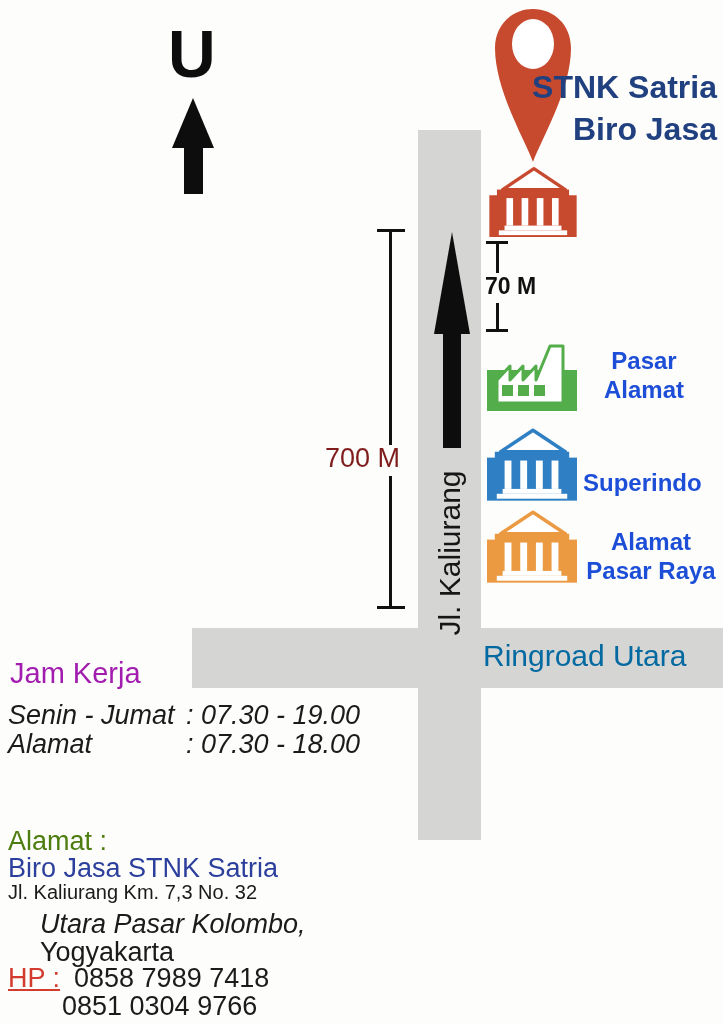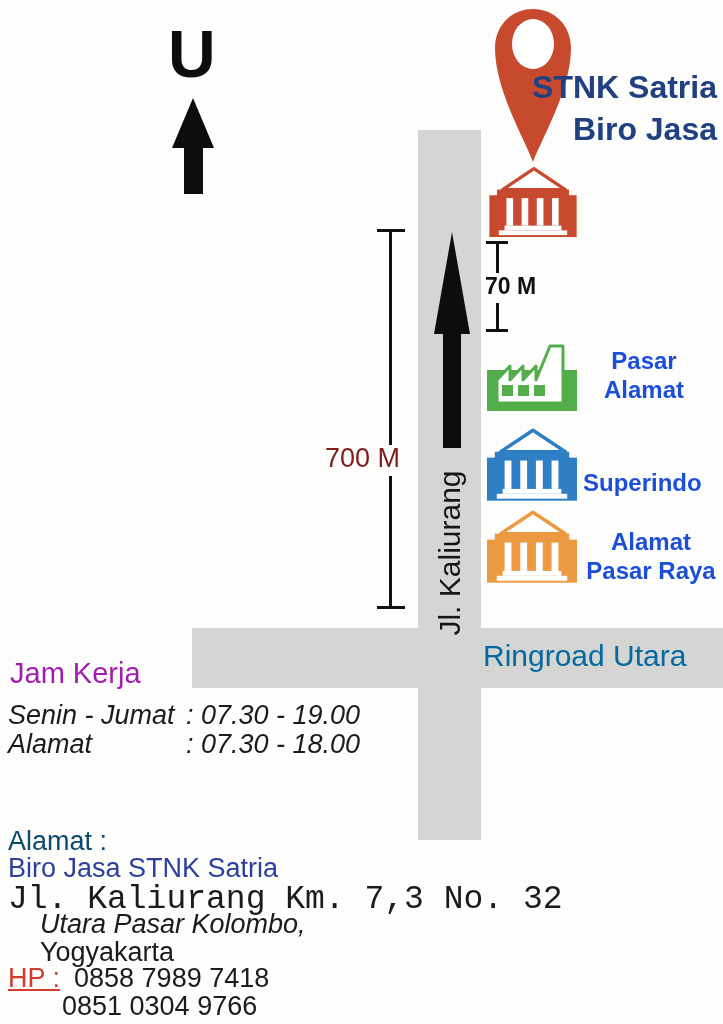--- a/index.html
+++ b/index.html
@@ -64,23 +64,23 @@
   .lbl-superindo{left:583px;top:468px;width:140px;text-align:left;}
   .lbl-mirota{left:578px;top:527px;width:146px;}
 
   
   .hours-heading{left:10px;top:657px;font-size:29px;color:#a21caf;}
   .hours-block{left:8px;top:701px;font-size:27px;line-height:29px;color:#1b1b1b;width:400px;font-style:italic;}
   .hours-row{display:flex;}
   .hours-row .hl{width:178px;flex:none;}
 
   
-  .addr-heading{left:8px;top:826px;font-size:27px;color:#0c4a6e;}
+  .addr-heading{left:8px;top:826px;font-size:27px;color:#4d7c0f;}
   .addr-name{left:8px;top:853px;font-size:27px;color:#2c3f9c;}
-  .addr-l1{left:8px;top:881px;font-size:33px;font-family:Liberation Mono, monospace;}
+  .addr-l1{left:8px;top:881px;font-size:20px;}
   .addr-l2{left:40px;top:909px;font-size:27px;font-style:italic;}
   .addr-l3{left:40px;top:937px;font-size:27px;}
   .addr-hp{left:8px;top:963px;font-size:27px;display:flex;}
   .addr-hp .hp-label{color:#d23b2e;margin-right:14px;text-decoration:underline;}
   .addr-phone2{left:62px;top:991px;font-size:27px;}
 </style>
 </head>
 <body>
 
 <div id="canvas">

